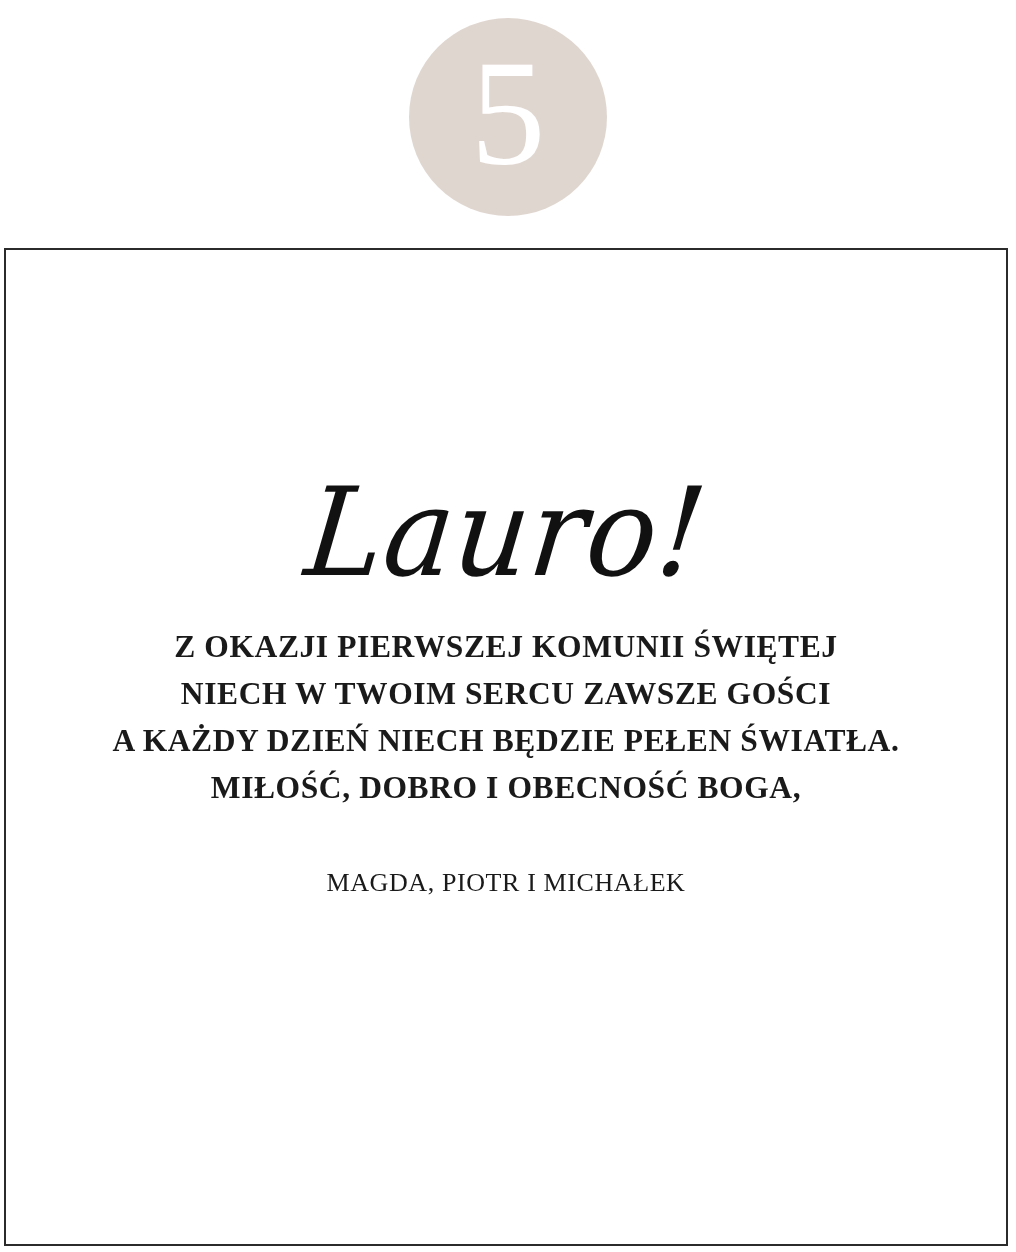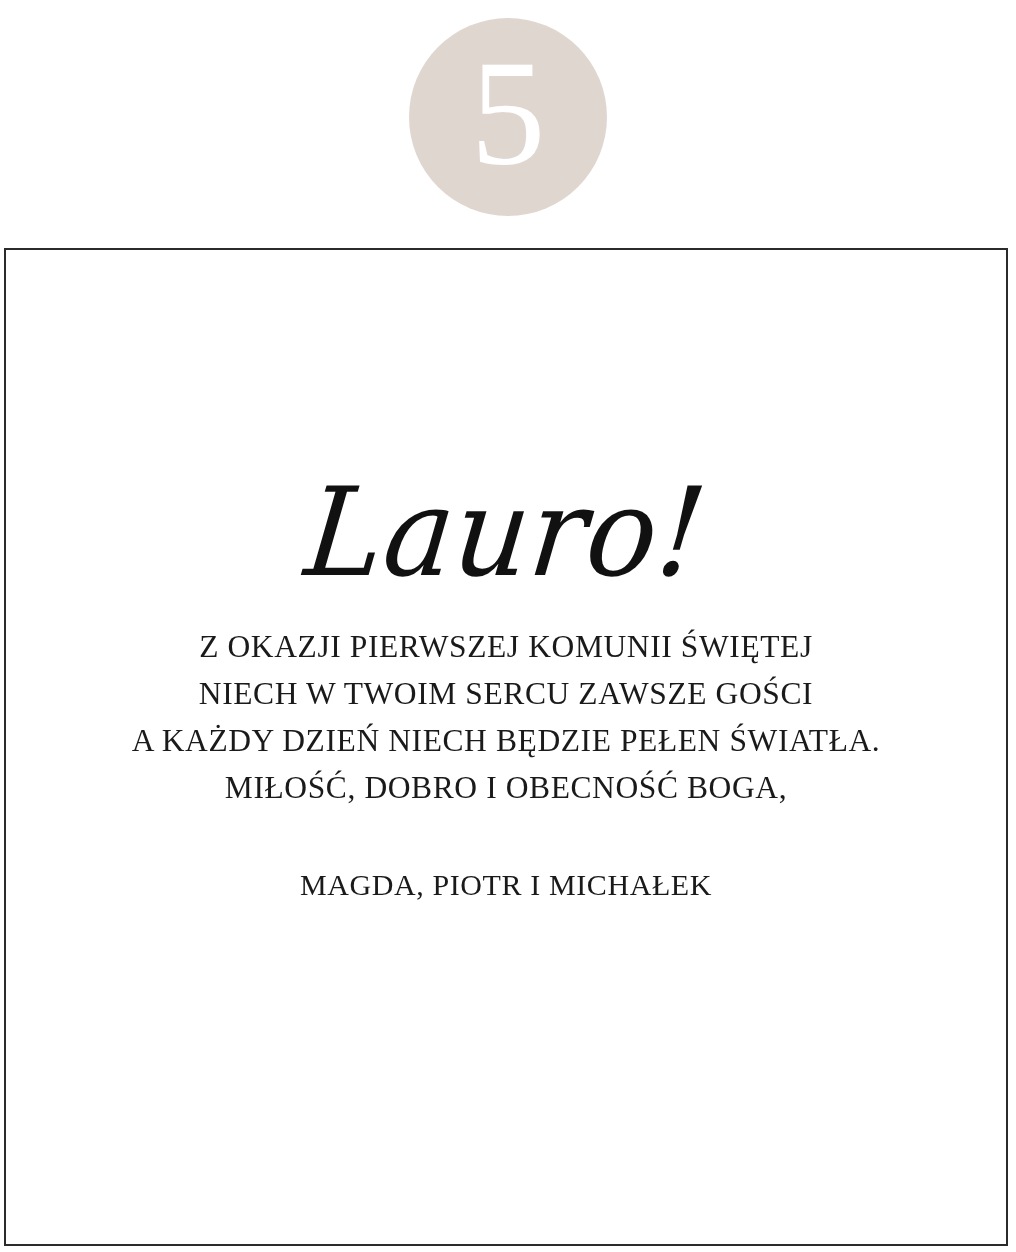--- a/index.html
+++ b/index.html
@@ -82,27 +82,28 @@
   }
 
   .wish {
     text-align: center;
     font-family: "Liberation Serif", serif;
     font-size: 31.5px;
     line-height: 1.49;
     letter-spacing: 0.6px;
     color: #1a1a1a;
     margin: 0;
+    font-weight: bold;
   }
   .wish-line { display: block; white-space: nowrap; }
 
   .signature {
     text-align: center;
     font-family: "Liberation Serif", serif;
-    font-size: 30px;
+    font-size: 26px;
     letter-spacing: 0.6px;
     color: #1a1a1a;
     margin: 57px 0 0 0;
     white-space: nowrap;
   }
 </style>
 </head>
 <body>
 
 <div class="badge-wrap">

